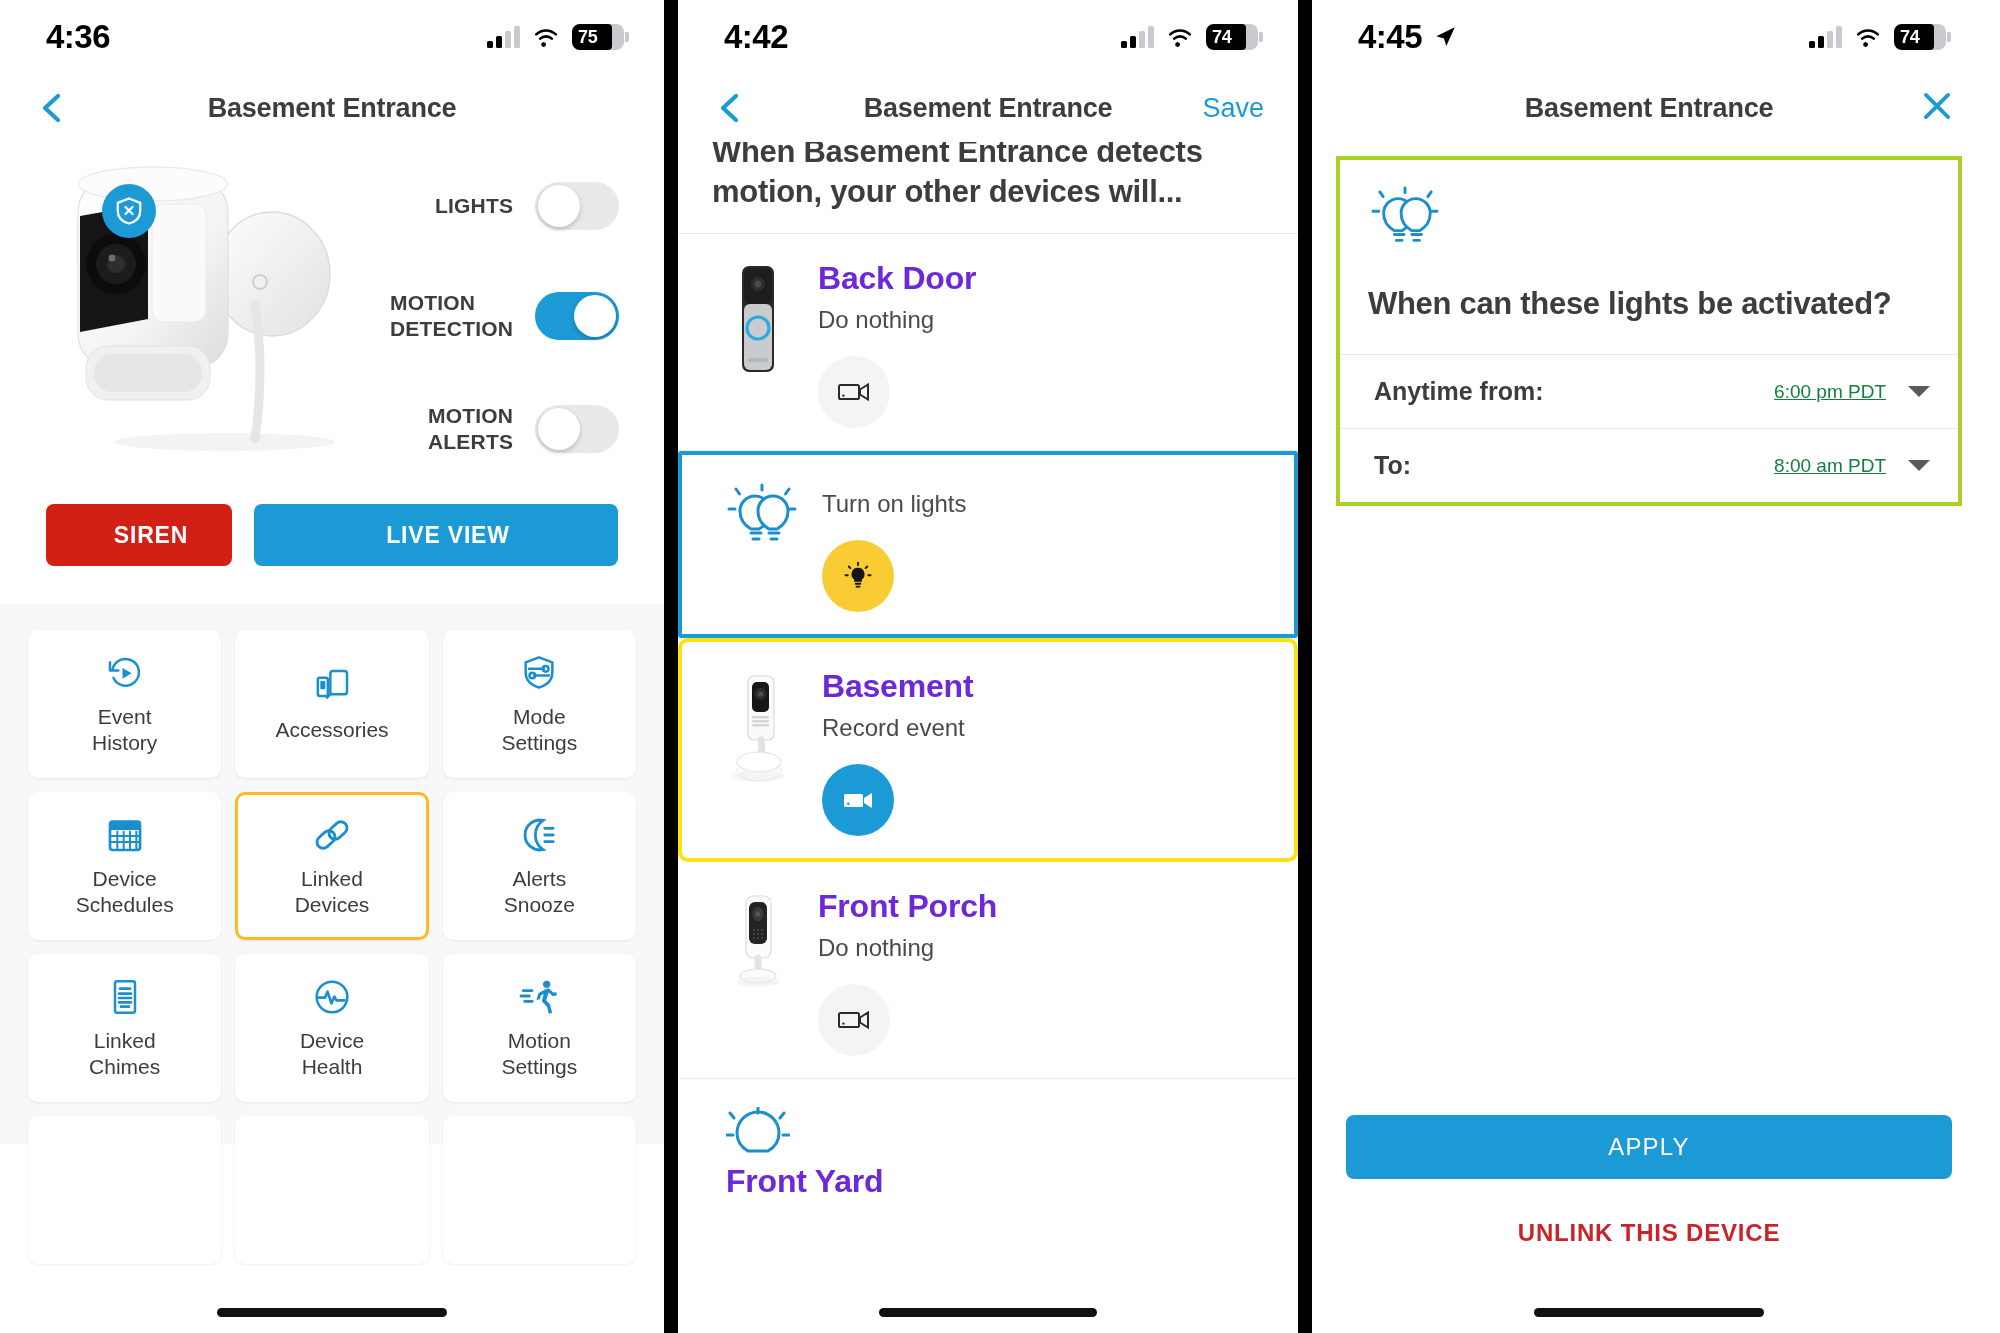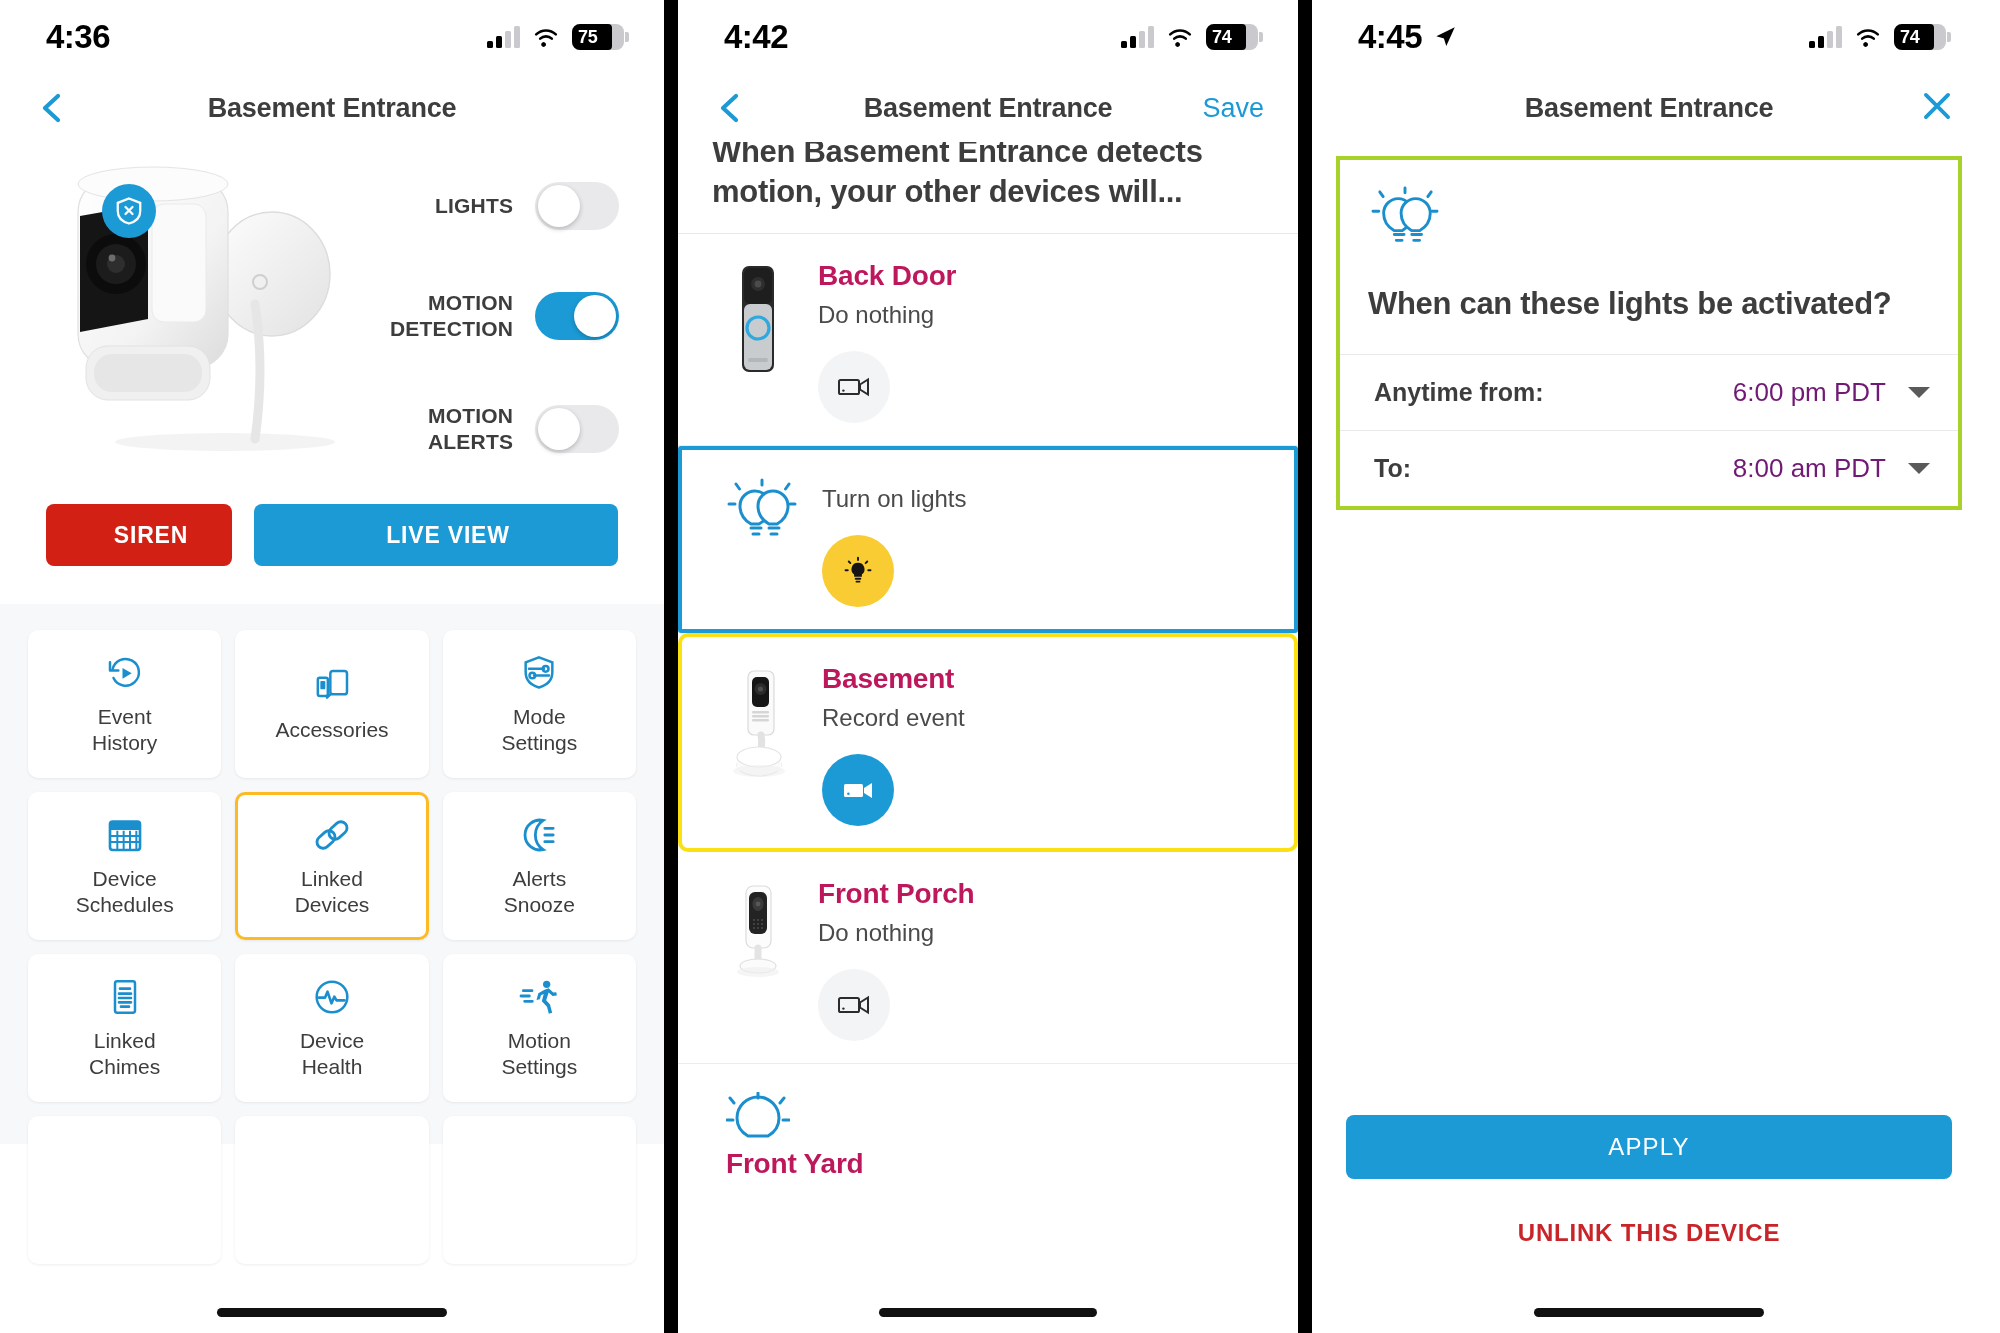--- a/index.html
+++ b/index.html
@@ -117,21 +117,21 @@
   }
   .toggles {
     flex: 1; padding: 28px 48px 0 0;
     display: flex; flex-direction: column; gap: 60px;
   }
   .toggle-row {
     display: flex; align-items: center; justify-content: flex-end; gap: 22px;
   }
   .toggle-label {
     font-size: 21px; font-weight: 700; color: #3d3d3d;
-    text-align: right; letter-spacing: 0.2px; line-height: 1.25;
+    text-align: left; letter-spacing: 0.2px; line-height: 1.25;
     text-transform: uppercase;
   }
   .switch {
     width: 84px; height: 48px; border-radius: 24px;
     background: #e9e9ec; position: relative; flex: 0 0 auto;
     cursor: pointer;
   }
   .switch.on { background: #1b9ad6; }
   .switch .knob {
     position: absolute; top: 3px; left: 3px;
@@ -195,21 +195,21 @@
     background: #fff;
   }
   .dev-row.boxed-blue { border: 4px solid #1b9ad6; border-radius: 3px; }
   .dev-row.boxed-yellow { border: 4px solid #fbe114; border-radius: 10px; }
   .dev-thumb {
     width: 92px; flex: 0 0 auto;
     display: flex; align-items: flex-start; justify-content: center;
     padding-top: 2px;
   }
   .dev-main { flex: 1; padding-left: 14px; }
-  .dev-name { font-size: 28px; font-weight: 700; color: #be185d; letter-spacing: -0.2px; }
+  .dev-name { font-size: 32px; font-weight: 700; color: #6d28d9; letter-spacing: -0.2px; }
   .dev-sub { font-size: 24px; color: #4a4a4a; margin-top: 9px; }
   .dev-act {
     width: 72px; height: 72px; border-radius: 50%;
     display: flex; align-items: center; justify-content: center;
     margin-top: 22px;
     cursor: pointer;
   }
   .act-grey { background: #f3f4f6; }
   .act-yellow { background: #f9cc33; }
   .act-blue { background: #1b9ad6; }
@@ -226,21 +226,21 @@
     line-height: 1.3; margin-top: 28px; letter-spacing: -0.3px;
   }
   .gc-row {
     display: flex; align-items: center; justify-content: space-between;
     padding: 22px 28px;
     border-top: 1px solid #eaeaea;
     cursor: pointer;
   }
   .gc-key { font-size: 25px; font-weight: 700; color: #3d3d3d; margin-left: 6px; }
   .gc-val-wrap { display: flex; align-items: center; gap: 22px; }
-  .gc-val { font-size: 26px; color: #701a75; }
+  .gc-val { font-size: 19px; color: #15803d; text-decoration: underline; }
   .caret { width: 0; height: 0; border-left: 11px solid transparent; border-right: 11px solid transparent; border-top: 11px solid #5a5a5a; }
 
   .p3-footer {
     position: absolute; left: 0; right: 0; bottom: 86px;
     padding: 0 34px;
   }
   .btn-apply {
     background: #1b9ad6; color: #fff;
     height: 64px; border-radius: 8px;
     display: flex; align-items: center; justify-content: center;

